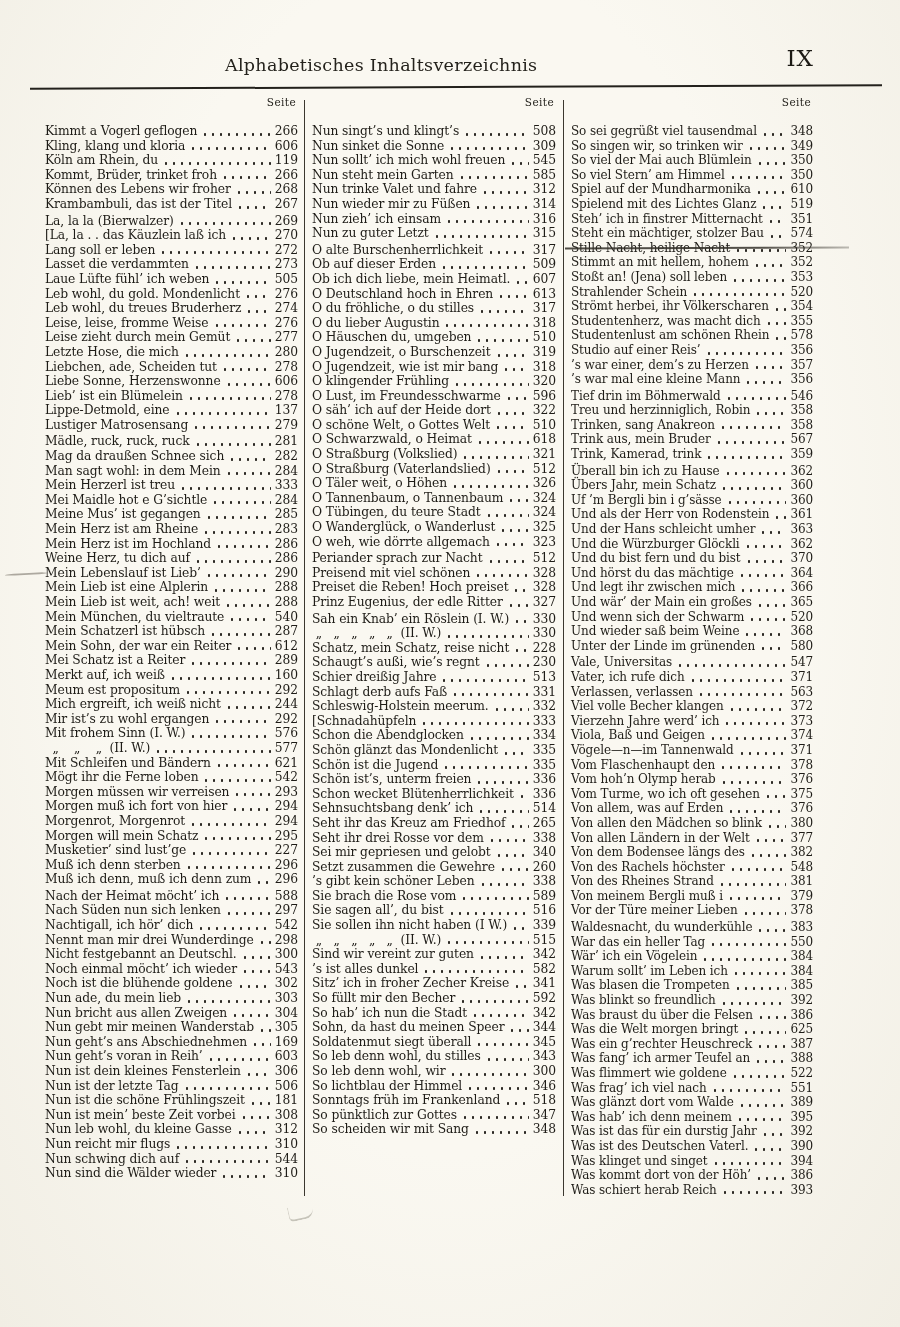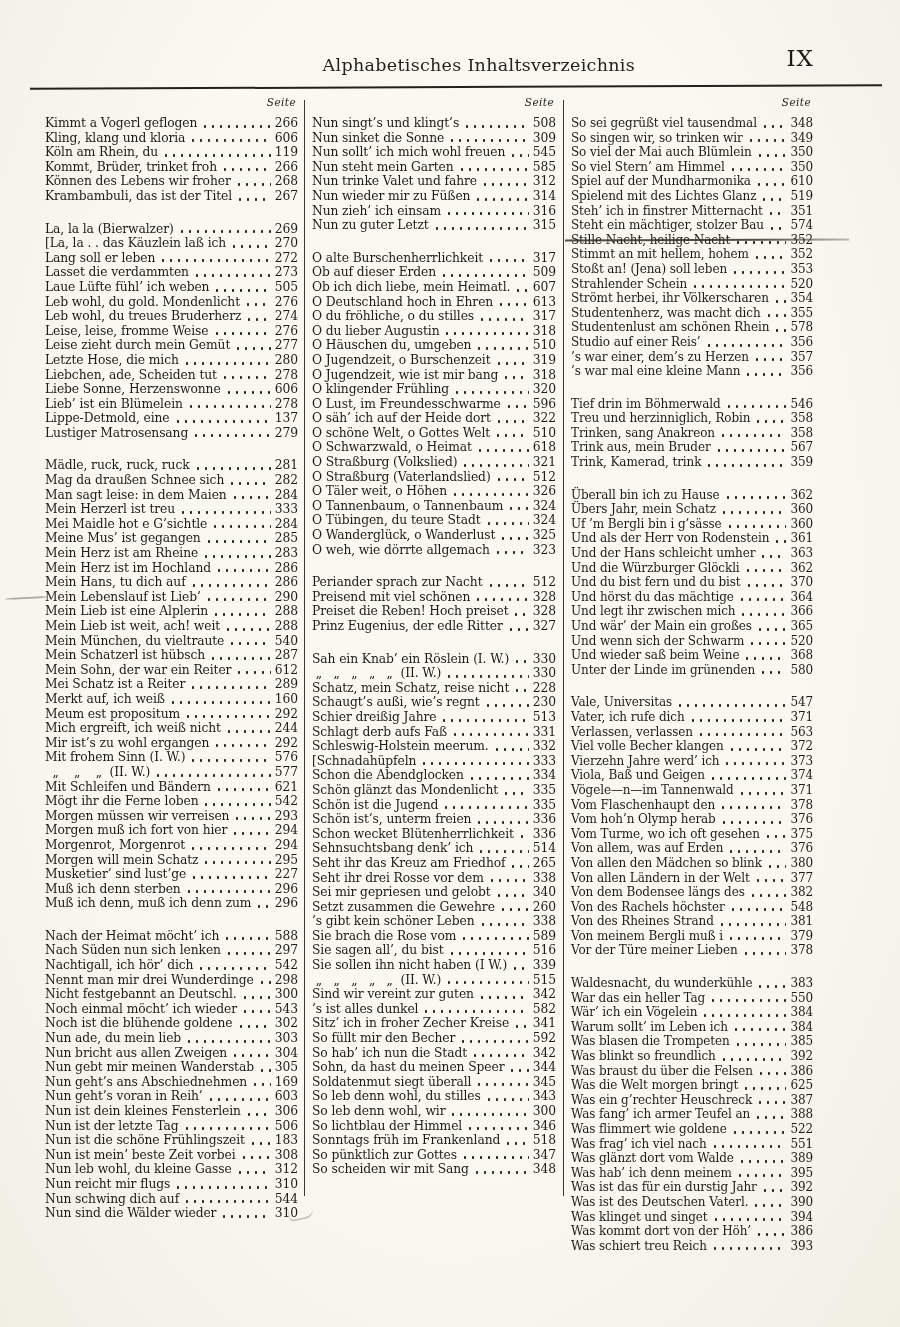--- a/index.html
+++ b/index.html
@@ -4,38 +4,38 @@
 <style>
   html,body { margin:0; padding:0; background:#dad7cf; }
   .page {
     position:relative; width:900px; height:1327px; margin:0 auto;
     background:#f8f6ef;
     background-image: radial-gradient(ellipse at 50% 42%, #faf8f1 55%, #f1eee4 100%);
     font-family:"DejaVu Serif","Liberation Serif",serif;
     color:#1e1c17; overflow:hidden;
   }
   .header-title {
-    position:absolute; top:55px; left:225px; width:410px; text-align:right;
+    position:absolute; top:55px; left:225px; width:410px; text-align:left;
     font-size:17.5px; letter-spacing:0.3px; color:#24221c;
   }
   .page-number {
     position:absolute; top:45px; right:86px; font-size:23px; letter-spacing:1px; color:#1c1a15;margin-left:32px;
   }
   .header-rule {
     position:absolute; top:86px; left:30px; right:18px; height:1.8px;
     background:#23211c; transform:rotate(-0.25deg);
   }
   .col { position:absolute; top:96px; }
   .col1 { left:45px;  width:253px; }
   .col2 { left:312px; width:244px; }
   .col3 { left:571px; width:242px; }
   .divider { position:absolute; top:100px; height:1096px; width:1.3px; background:#3b372f; }
   .div1 { left:304px; } .div2 { left:563px; }
-  .seite { text-align:right; font-size:10.5px; margin-bottom:8px; letter-spacing:0.4px; padding-right:2px;font-style:italic; }
-  .group + .group { margin-top:18px; }
+  .seite { text-align:right; font-size:10.5px; margin-bottom:16px; letter-spacing:0.4px; padding-right:2px; }
+  .group + .group { margin-top:2px; }
   .row {
     display:flex; align-items:baseline; position:relative;
     line-height:14.6px; font-size:12.3px; letter-spacing:-0.1px; white-space:nowrap;
   }
   .col3 .row { font-size:12px; }
   .row .t { flex:0 0 auto; }
   .row .lead {
     flex:1 1 0; min-width:2px; height:3px; align-self:flex-end; margin:0 4px 3px 4px;
     background-image:radial-gradient(circle, #2b2823 1.05px, rgba(0,0,0,0) 1.5px);
     background-size:8px 3px; background-repeat:repeat-x; background-position:left bottom;
@@ -184,21 +184,21 @@
           <span class="t">Mädle, ruck, ruck, ruck</span>
           <span class="lead"></span>
           <span class="p">281</span>
         </div>
         <div class="row">
           <span class="t">Mag da draußen Schnee sich</span>
           <span class="lead"></span>
           <span class="p">282</span>
         </div>
         <div class="row">
-          <span class="t">Man sagt leise: in dem Maien</span>
+          <span class="t">Man sagt wohl: in dem Mein</span>
           <span class="lead"></span>
           <span class="p">284</span>
         </div>
         <div class="row">
           <span class="t">Mein Herzerl ist treu</span>
           <span class="lead"></span>
           <span class="p">333</span>
         </div>
         <div class="row">
           <span class="t">Mei Maidle hot e G’sichtle</span>
@@ -214,21 +214,21 @@
           <span class="t">Mein Herz ist am Rheine</span>
           <span class="lead"></span>
           <span class="p">283</span>
         </div>
         <div class="row">
           <span class="t">Mein Herz ist im Hochland</span>
           <span class="lead"></span>
           <span class="p">286</span>
         </div>
         <div class="row">
-          <span class="t">Mein Hans, tu dich auf</span>
+          <span class="t">Weine Herz, tu dich auf</span>
           <span class="lead"></span>
           <span class="p">286</span>
         </div>
         <div class="row premark">
           <span class="t">Mein Lebenslauf ist Lieb’</span>
           <span class="lead"></span>
           <span class="p">290</span>
         </div>
         <div class="row">
           <span class="t">Mein Lieb ist eine Alplerin</span>
@@ -403,21 +403,21 @@
           <span class="p">306</span>
         </div>
         <div class="row">
           <span class="t">Nun ist der letzte Tag</span>
           <span class="lead"></span>
           <span class="p">506</span>
         </div>
         <div class="row">
           <span class="t">Nun ist die schöne Frühlingszeit</span>
           <span class="lead"></span>
-          <span class="p">183</span>
+          <span class="p">181</span>
         </div>
         <div class="row">
           <span class="t">Nun ist mein’ beste Zeit vorbei</span>
           <span class="lead"></span>
           <span class="p">308</span>
         </div>
         <div class="row">
           <span class="t">Nun leb wohl, du kleine Gasse</span>
           <span class="lead"></span>
           <span class="p">312</span>
@@ -1160,21 +1160,21 @@
           <span class="t">Was klinget und singet</span>
           <span class="lead"></span>
           <span class="p">394</span>
         </div>
         <div class="row">
           <span class="t">Was kommt dort von der Höh’</span>
           <span class="lead"></span>
           <span class="p">386</span>
         </div>
         <div class="row">
-          <span class="t">Was schiert treu Reich</span>
+          <span class="t">Was schiert herab Reich</span>
           <span class="lead"></span>
           <span class="p">393</span>
         </div>
       </div>
     </div>
 
   <div class="scribble"></div>
 </div>
 
 </body></html>

